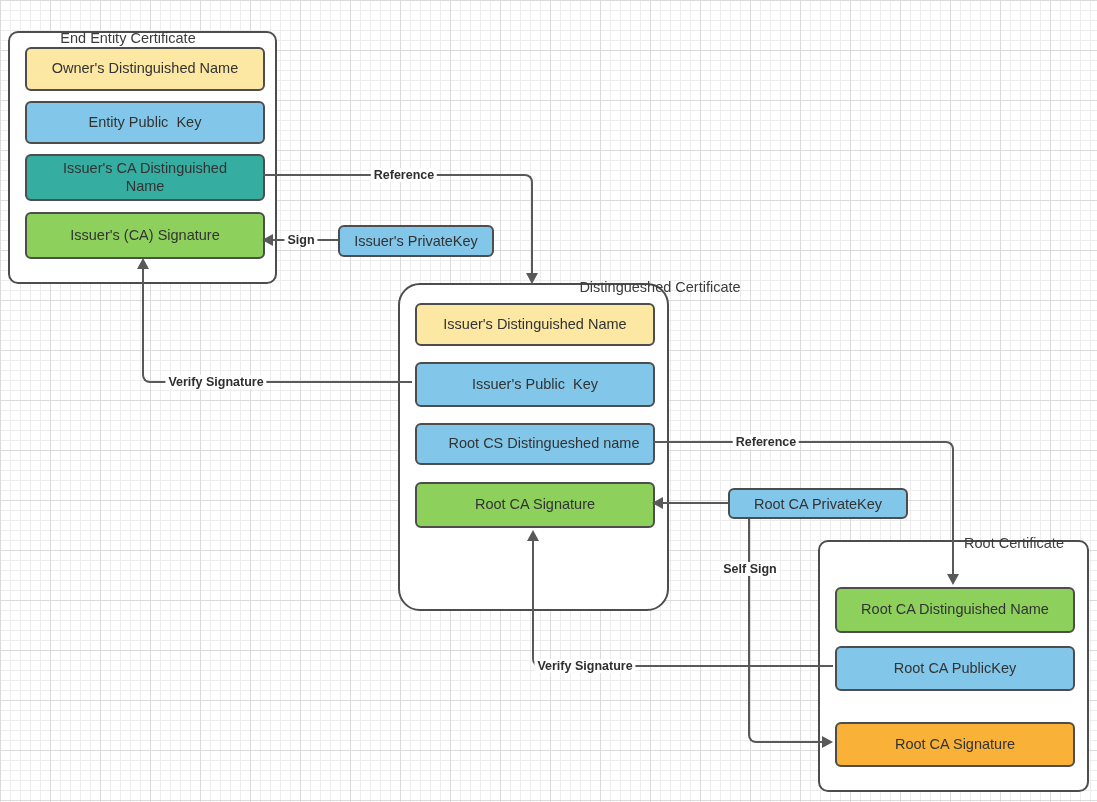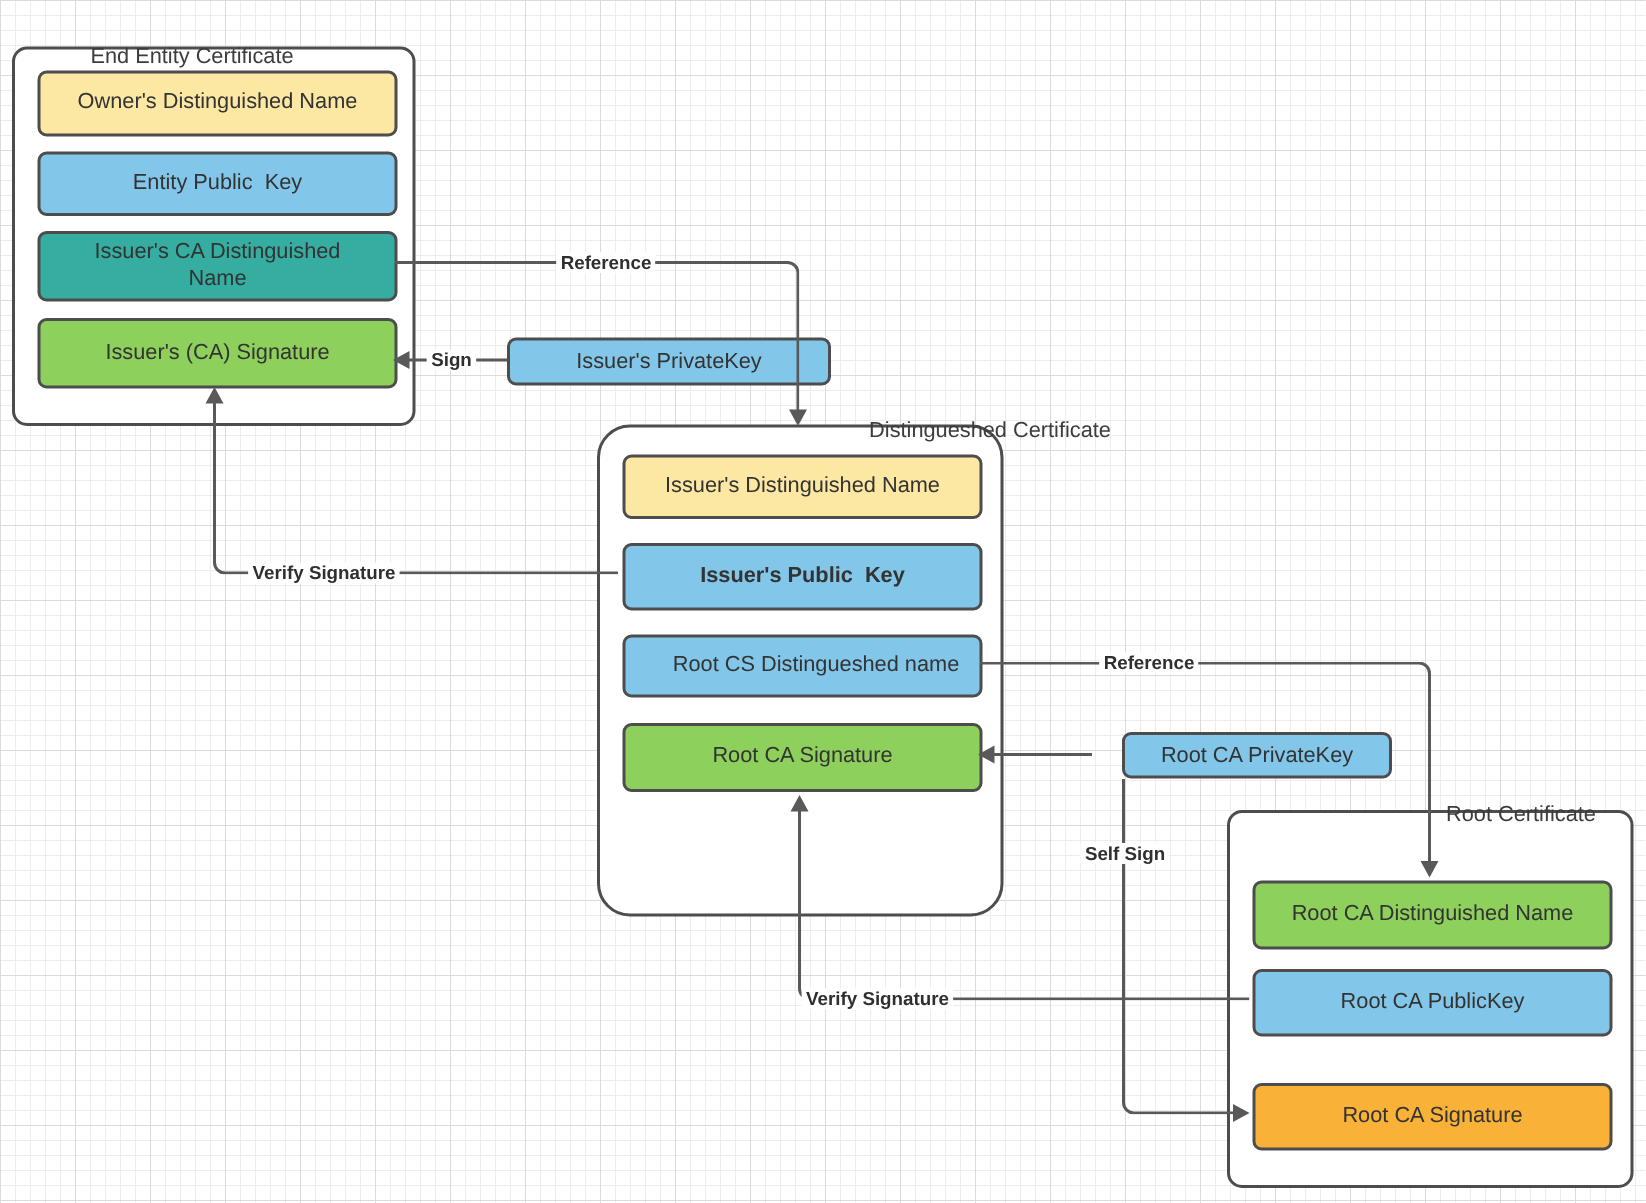--- a/index.html
+++ b/index.html
@@ -72,21 +72,21 @@
     <div class="field" style="left: 15px; top: 179px; width: 240px; height: 47px; background-color: rgb(141, 208, 92);">
       <span>Issuer's (CA) Signature</span>
     </div>
   </div>
 
   <div class="title" style="left:660px; top:260px;">Distingueshed Certificate</div>
   <div class="container" style="left:398px; top:283px; width:271px; height:328px;border-radius:22px;">
     <div class="field" style="left: 15px; top: 18px; width: 240px; height: 43px; background-color: rgb(252, 231, 163);">
       <span>Issuer's Distinguished Name</span>
     </div>
-    <div class="field" style="left: 15px; top: 77px; width: 240px; height: 45px; background-color: rgb(130, 199, 233); font-weight: bold;">
+    <div class="field" style="left: 15px; top: 77px; width: 240px; height: 45px; background-color: rgb(130, 199, 233);">
       <span>Issuer's Public  Key</span>
     </div>
     <div class="field" style="left: 15px; top: 138px; width: 240px; height: 42px; background-color: rgb(130, 199, 233); padding-left: 18px;">
       <span>Root CS Distingueshed name</span>
     </div>
     <div class="field" style="left: 15px; top: 197px; width: 240px; height: 46px; background-color: rgb(141, 208, 92);">
       <span>Root CA Signature</span>
     </div>
   </div>
 
@@ -96,24 +96,24 @@
       <span>Root CA PublicKey</span>
     </div>
     <div class="field" style="left: 15px; top: 45px; width: 240px; height: 46px; background-color: rgb(141, 208, 92);">
       <span>Root CA Distinguished Name</span>
     </div>
     <div class="field" style="left: 15px; top: 180px; width: 240px; height: 45px; background-color: rgb(249, 178, 55);">
       <span>Root CA Signature</span>
     </div>
   </div>
 
-  <div class="keybox" style="left: 338px; top: 225px; width: 216px; height: 32px; background-color: rgb(130, 199, 233);">
+  <div class="keybox" style="left: 338px; top: 225px; width: 156px; height: 32px; background-color: rgb(130, 199, 233);">
     <span>Issuer's PrivateKey</span>
   </div>
-  <div class="keybox" style="left: 728px; top: 488px; width: 180px; height: 31px; background-color: rgb(130, 199, 233); margin-left: 20px;">
+  <div class="keybox" style="left: 728px; top: 488px; width: 180px; height: 31px; background-color: rgb(130, 199, 233);">
     <span>Root CA PrivateKey</span>
   </div>
 
   <div class="edge corner-tr" style="left:263px; top:174px; width:270px; height:103px;"></div>
   <div class="arrow arrow-down" style="left:526px; top:273px;"></div>
   <div class="edge-label" style="left:404px; top:175px;">Reference</div>
 
   <div class="edge hline" style="left:271px; top:239px; width:67px; height:2px;"></div>
   <div class="arrow arrow-left" style="left:262px; top:234px;"></div>
   <div class="edge-label" style="left:301px; top:240px;">Sign</div>

